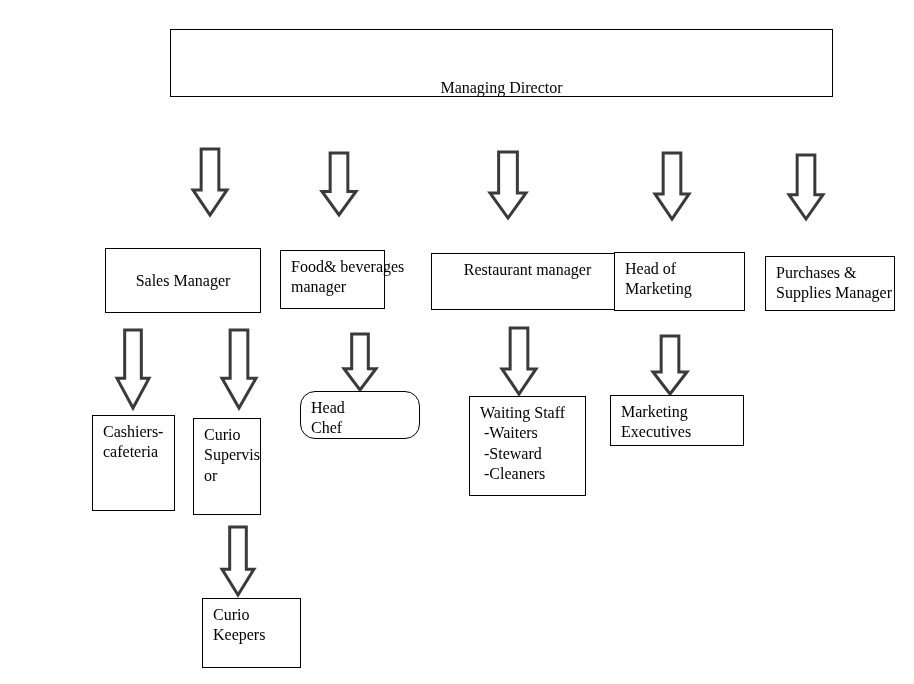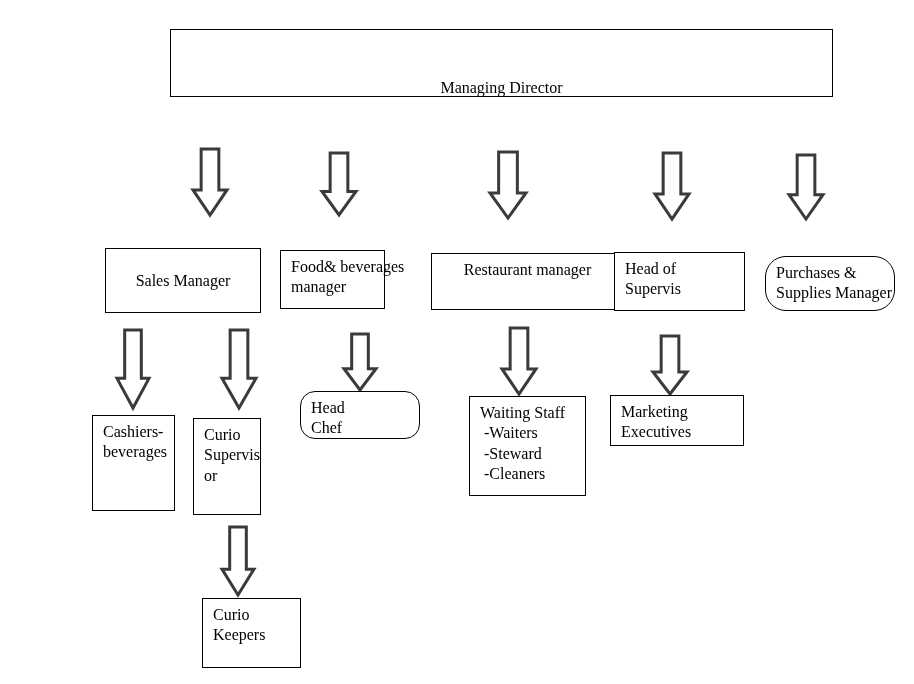--- a/index.html
+++ b/index.html
@@ -119,27 +119,27 @@
           <polygon points="24,0 76,0 76,62 100,62 50,100 0,62 24,62" vector-effect="non-scaling-stroke"></polygon>
         </svg>
       </div>
     </div>
   <div id="level2-layer">
       <div class="node center" style="left: 105px; top: 248px; width: 156px; height: 65px; display: flex; align-items: center; justify-content: center; font-family: Liberation Serif, serif;"><span class="node-text">Sales Manager</span></div>
       <div class="node" style="left: 280px; top: 250px; width: 105px; height: 59px;"><span class="node-text">Food&amp; beverages
 manager</span></div>
       <div class="node center" style="left: 431px; top: 253px; width: 193px; height: 57px; font-family: Liberation Serif, serif;"><span class="node-text">Restaurant manager</span></div>
       <div class="node" style="left: 614px; top: 252px; width: 131px; height: 59px;"><span class="node-text">Head of
-Supervis</span></div>
-      <div class="node" style="left: 765px; top: 256px; width: 130px; height: 55px; border-radius: 21px;"><span class="node-text">Purchases &amp;
+Marketing</span></div>
+      <div class="node" style="left: 765px; top: 256px; width: 130px; height: 55px;"><span class="node-text">Purchases &amp;
 Supplies Manager</span></div>
     </div>
   <div id="level3-layer">
       <div class="node" style="left: 92px; top: 415px; width: 83px; height: 96px;"><span class="node-text">Cashiers-
-beverages</span></div>
+cafeteria</span></div>
       <div class="node" style="left: 193px; top: 418px; width: 68px; height: 97px;"><span class="node-text">Curio
 Supervis
 or</span></div>
       <div class="node" style="left: 300px; top: 391px; width: 120px; height: 48px; border-radius: 15px;"><span class="node-text">Head
 Chef</span></div>
       <div class="node" style="left: 469px; top: 396px; width: 117px; height: 100px;"><span class="node-text">Waiting Staff
  -Waiters
  -Steward
  -Cleaners</span></div>
       <div class="node" style="left: 610px; top: 395px; width: 134px; height: 51px;"><span class="node-text">Marketing

